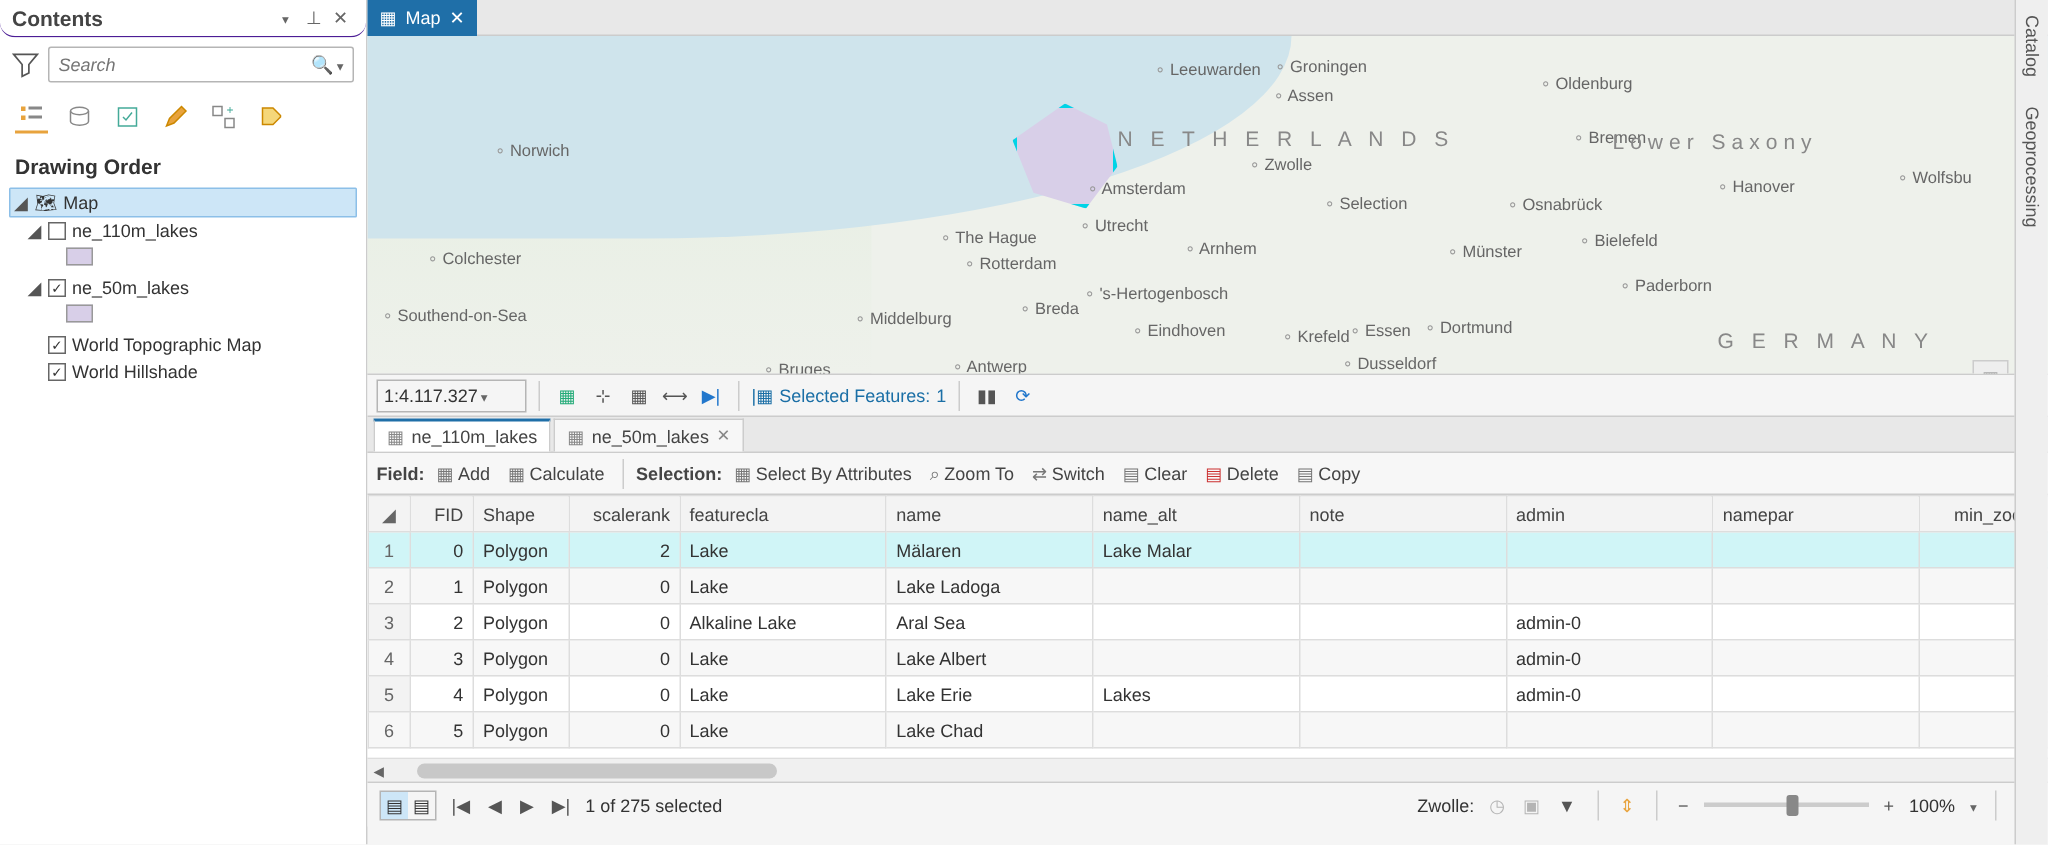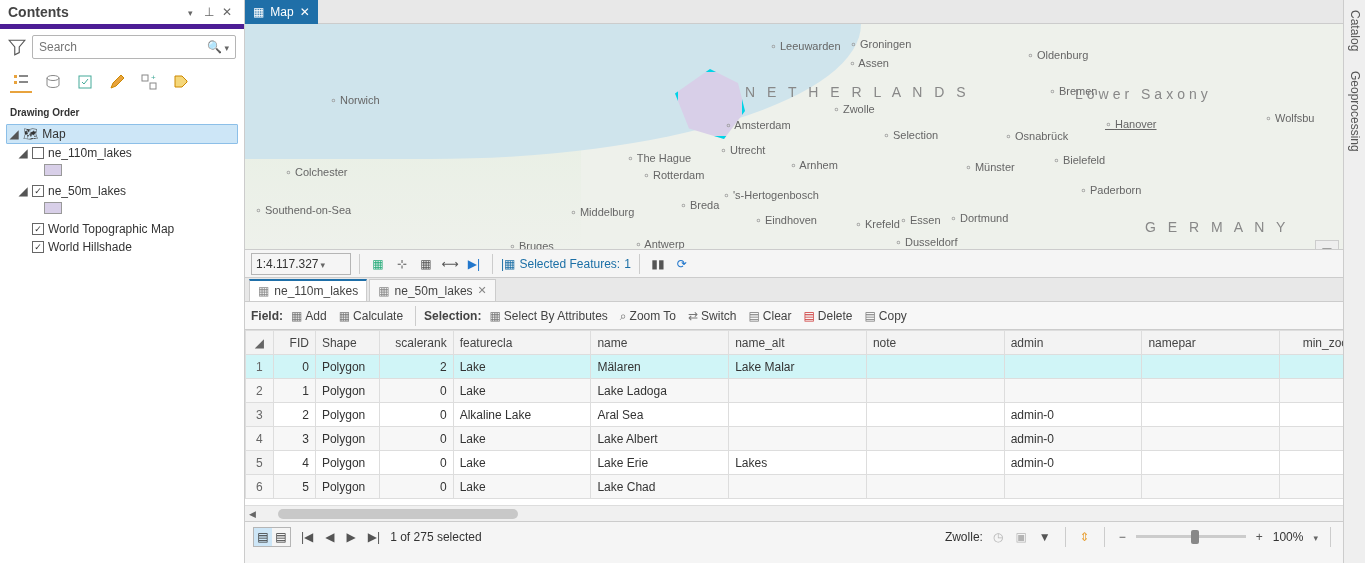--- a/index.html
+++ b/index.html
@@ -1,35 +1,35 @@
 <!DOCTYPE html>
 <html><head>
 <meta charset="utf-8">
 <style>
 * { box-sizing: border-box; margin: 0; padding: 0; font-family: "Segoe UI", Arial, sans-serif; }
 body { width: 1365px; height: 563px; background: #f5f5f5; display: flex; font-size: 12px; color: #333; overflow: hidden; position: relative; }
 
 
 .contents-panel { width: 245px; background: #fff; border-right: 1px solid #ccc; display: flex; flex-direction: column; }
-.panel-header { display: flex; align-items: center; padding: 4px 8px; border-bottom: 5px solid #4c1d95; }
+.panel-header { display: flex; align-items: center; padding: 4px 8px; border-bottom: 1px solid #4c1d95; border-radius: 10px; }
 .panel-title { font-size: 14px; font-weight: 600; flex: 1; color: #444; }
 .panel-header .ico { width: 14px; height: 14px; margin-left: 4px; cursor: pointer; color: #666; }
 .dropdown-arrow::after { content: "▾"; font-size: 9px; color: #666; margin-left: 2px; }
 
 .search-row { display: flex; align-items: center; padding: 6px 8px; gap: 6px; }
 .filter-btn { width: 18px; height: 18px; display: flex; align-items: center; justify-content: center; }
 .search-box { flex: 1; display: flex; align-items: center; border: 1px solid #b5b5b5; border-radius: 2px; height: 24px; padding: 0 6px; }
-.search-box input { flex: 1; border: none; outline: none; font-size: 12px; color: #888; }
+.search-box input { flex: 1; border: none; outline: none; font-size: 12px; font-style: italic; color: #888; }
 .search-box .s-ico { color: #555; }
 
 .toolbar-row { display: flex; align-items: center; gap: 10px; padding: 6px 10px; }
 .toolbar-row .tb { width: 22px; height: 22px; display: flex; align-items: center; justify-content: center; cursor: pointer; }
 .tb svg { width: 18px; height: 18px; }
 
-.section-label { font-size: 10px; font-weight: 600; color: #333; padding: 8px 10px 6px; }
+.section-label { font-size: 14px; font-weight: 600; color: #333; padding: 8px 10px 6px; }
 
 .tree { padding: 0 6px; }
 .tree-item { display: flex; align-items: center; padding: 2px 2px; gap: 4px; cursor: pointer; }
 .tree-item.selected { background: #cde6f7; border: 1px solid #8cbfe8; border-radius: 1px; }
 .expander { width: 10px; text-align: center; color: #555; }
 .layer-swatch { width: 18px; height: 12px; border: 1px solid #999; background: #d8cfe8; margin: 2px 0 6px 38px; }
 .tree-check { width: 12px; height: 12px; border: 1px solid #666; display: inline-flex; align-items: center; justify-content: center; font-size: 9px; }
 .tree-check.checked::after { content: "✓"; }
 
 
@@ -231,21 +231,21 @@
         <div class="city" style="left: 782px; top: 25px;">Oldenburg</div>
         <div class="city" style="left: 804px; top: 27px; margin-top: 34px;">Bremen</div>
         <div class="city" style="left: 760px; top: 106px;">Osnabrück</div>
         <div class="city" style="left: 808px; top: 130px;">Bielefeld</div>
         <div class="city" style="left: 720px; top: 137px;">Münster</div>
         <div class="city" style="left: 835px; top: 160px;">Paderborn</div>
         <div class="city" style="left: 705px; top: 188px;">Dortmund</div>
         <div class="city" style="left: 655px; top: 190px;">Essen</div>
         <div class="city" style="left: 610px; top: 194px;">Krefeld</div>
         <div class="city" style="left: 650px; top: 212px;">Dusseldorf</div>
-        <div class="city" style="left: 860px; top: 94px; text-decoration: underline;">Hanover</div>
+        <div class="city" style="left: 900px; top: 94px;">Hanover</div>
         <div class="city" style="left: 1020px; top: 88px;">Wolfsbu</div>
         <div class="city" style="left: 480px; top: 95px;">Amsterdam</div>
       </div>
     <div id="regions">
         <div class="region-label" style="left: 500px; top: 60px;">N E T H E R L A N D S</div>
         <div class="region-label" style="left: 900px; top: 195px;">G E R M A N Y</div>
         <div class="region-label" style="left: 830px; top: 62px;">Lower Saxony</div>
       </div>
     <div class="constraints-ico">▦</div>
   </div>

